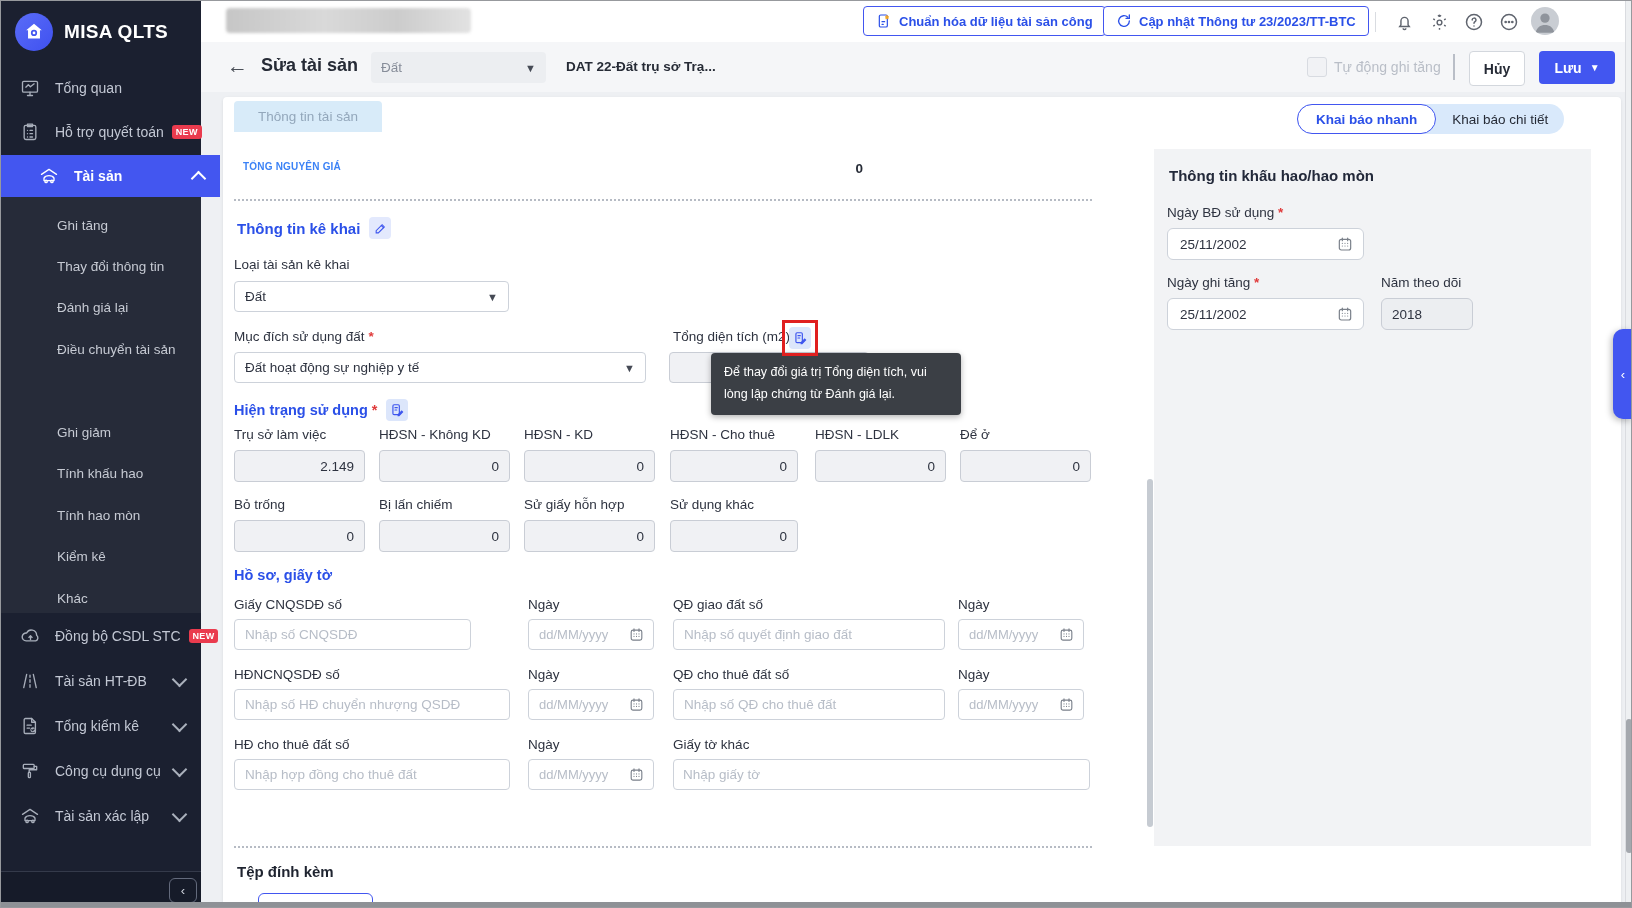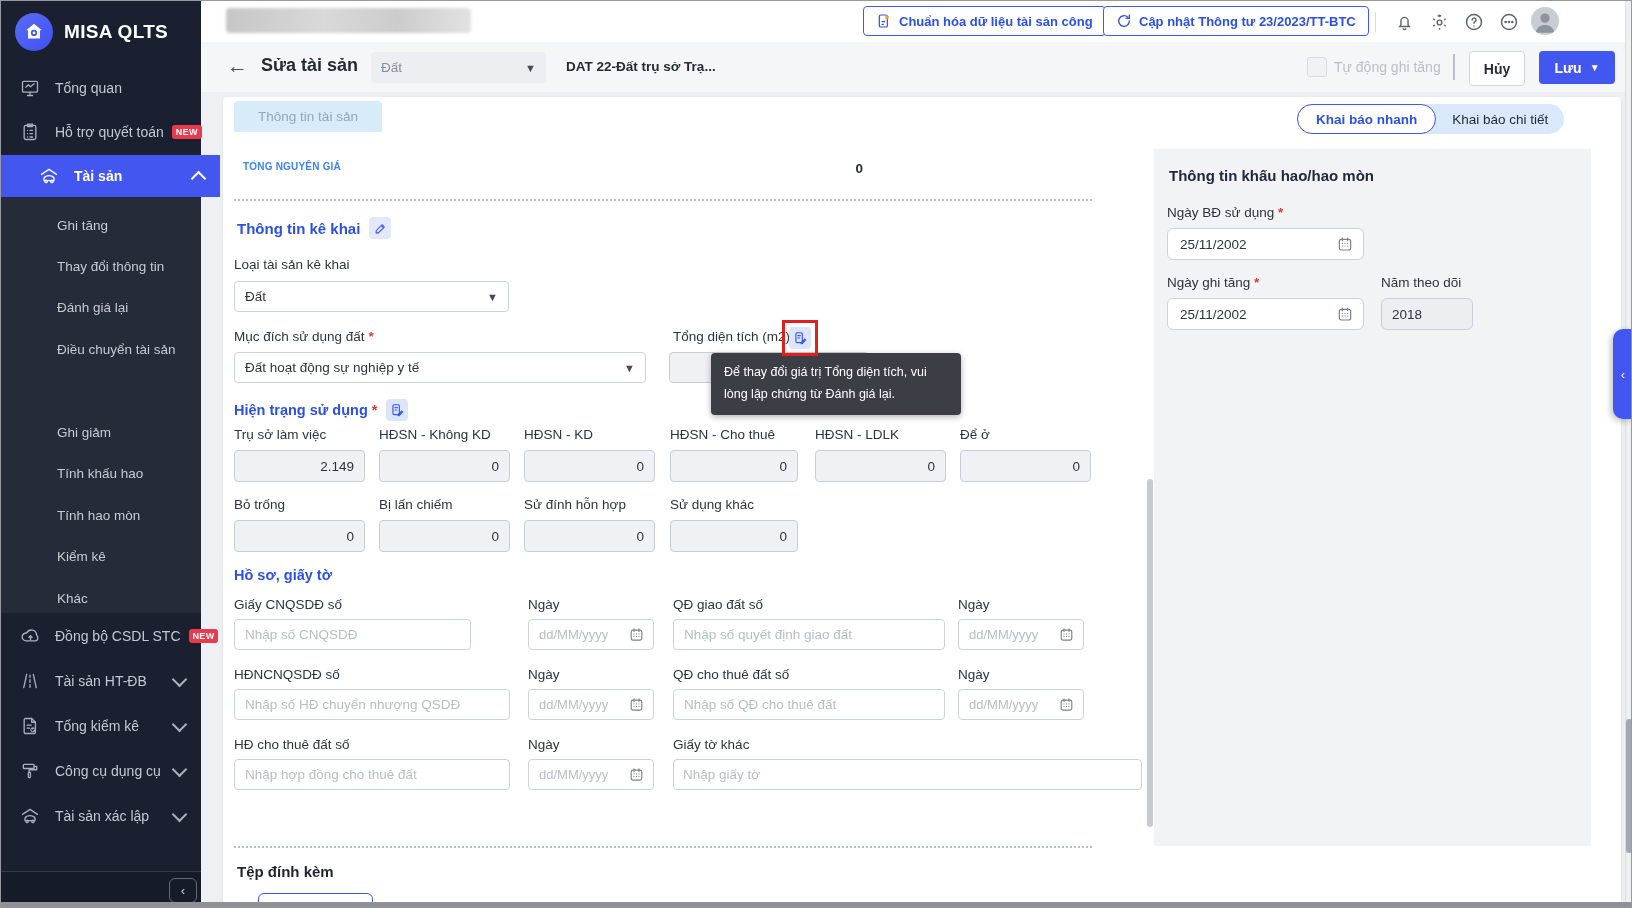--- a/index.html
+++ b/index.html
@@ -361,21 +361,21 @@
     <div class="flbl" style="left:737px;top:330px;">Để ở</div>
     <div class="num-dis" style="left:11px;top:353px;width:131px;">2.149</div>
     <div class="num-dis" style="left:156px;top:353px;width:131px;">0</div>
     <div class="num-dis" style="left:301px;top:353px;width:131px;">0</div>
     <div class="num-dis" style="left:447px;top:353px;width:128px;">0</div>
     <div class="num-dis" style="left:592px;top:353px;width:131px;">0</div>
     <div class="num-dis" style="left:737px;top:353px;width:131px;">0</div>
 
     <div class="flbl" style="left:11px;top:400px;">Bỏ trống</div>
     <div class="flbl" style="left:156px;top:400px;">Bị lấn chiếm</div>
-    <div class="flbl" style="left:301px;top:400px;">Sử đính hỗn hợp</div>
+    <div class="flbl" style="left:301px;top:400px;">Sử giấy hỗn hợp</div>
     <div class="flbl" style="left:447px;top:400px;">Sử dụng khác</div>
     <div class="num-dis" style="left:11px;top:423px;width:131px;">0</div>
     <div class="num-dis" style="left:156px;top:423px;width:131px;">0</div>
     <div class="num-dis" style="left:301px;top:423px;width:131px;">0</div>
     <div class="num-dis" style="left:447px;top:423px;width:128px;">0</div>
 
     <div class="sec-head" style="left:11px;top:470px;">
       <span>Hồ sơ, giấy tờ</span>
     </div>
 
@@ -440,21 +440,21 @@
     <div class="date-wrap" style="left:305px;top:662px;width:126px;">
       <input placeholder="dd/MM/yyyy" style="">
       <span class="cal">
           <svg width="15" height="15" viewBox="0 0 24 24" fill="none" stroke="#7a808a" stroke-width="1.8" stroke-linecap="round">
             <rect x="3.5" y="5" width="17" height="16" rx="3"></rect>
             <path d="M8 3v4M16 3v4"></path>
             <path d="M8 11h.01M12 11h.01M16 11h.01M8 15h.01M12 15h.01M16 15h.01"></path>
           </svg>
         </span>
     </div>
-    <input class="txt-in" style="left: 450px; top: 662px; width: 469px; padding-left: 9px;" placeholder="Nhập giấy tờ">
+    <input class="txt-in" style="left: 450px; top: 662px; width: 417px; padding-left: 9px;" placeholder="Nhập giấy tờ">
 
     <div class="dashed" style="top:749px;"></div>
     <div class="attach-head">Tệp đính kèm</div>
     <div class="attach-btn"></div>
     <div class="form-scroll"></div>
 
     <div class="rpanel">
       <div class="rp-head">Thông tin khấu hao/hao mòn</div>
 
       <div class="rp-lbl req" style="left:13px;top:56px;">Ngày BĐ sử dụng</div>

